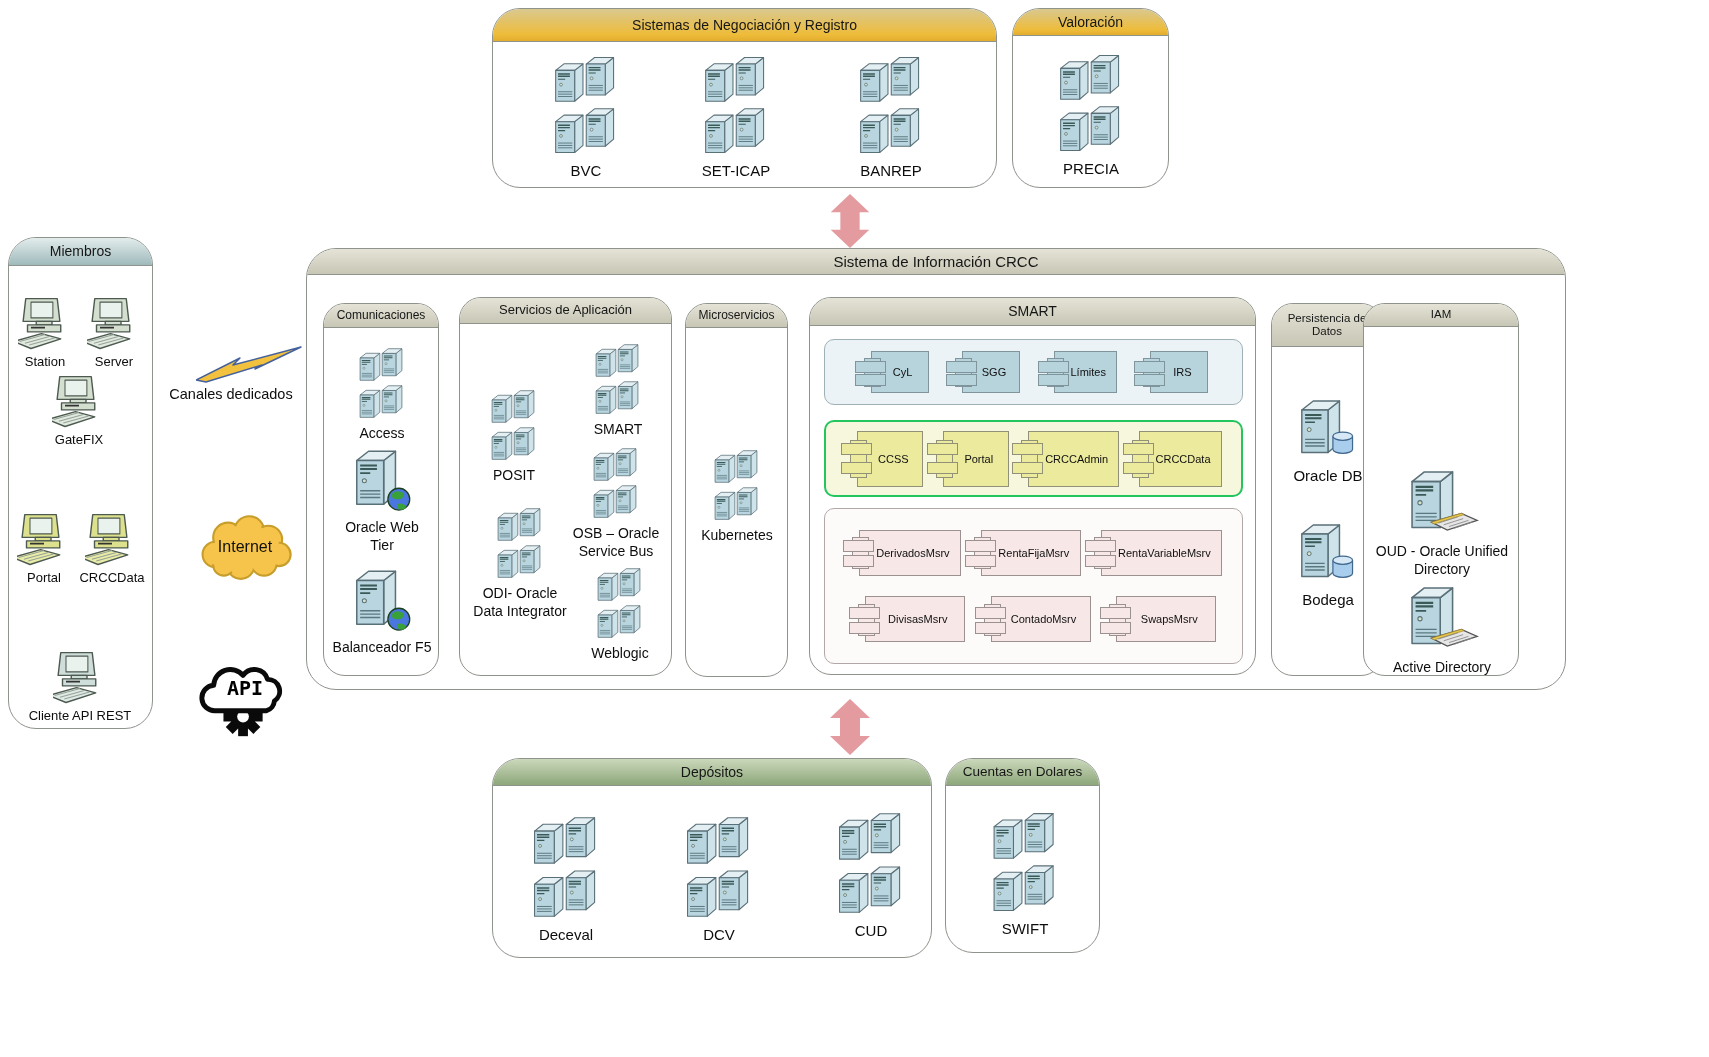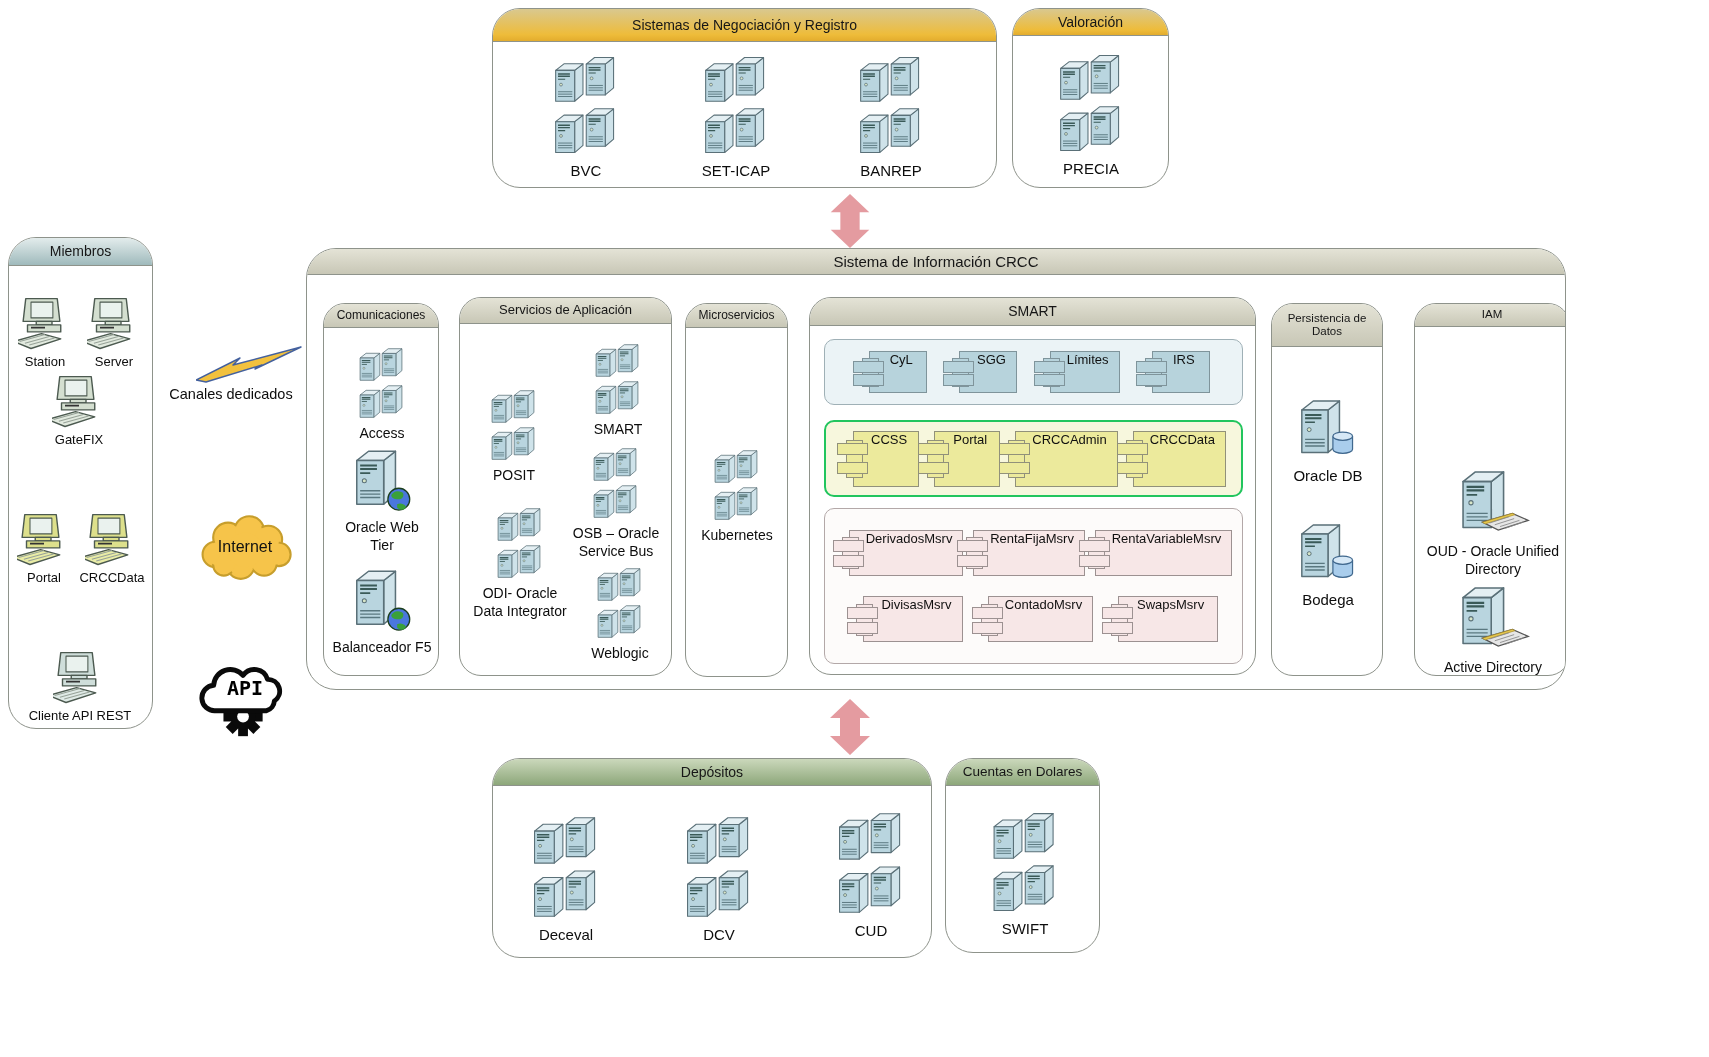--- a/index.html
+++ b/index.html
@@ -22,22 +22,22 @@
   .float-label{position:absolute;text-align:center;font-size:14.5px;color:#0d0d0d;}
 
   
   .srow{position:absolute;left:14px;width:419px;border-radius:10px;display:flex;align-items:center;
     justify-content:space-evenly;padding-left:12px;box-sizing:border-box;}
   .row-core{top:41px;height:66px;background:#ebf3f6;border:1px solid #9fb0b6;}
   .row-apps{top:122px;height:77px;background:#f7f7dd;border:2px solid #22c55e;}
   .row-msrv{top:210px;height:156px;background:#fdfbfa;border:1px solid #b3a8a8;
     flex-direction:column;align-items:stretch;padding-left:0;}
   .msrv-line{display:flex;justify-content:space-evenly;padding-left:14px;}
-  .comp{position:relative;display:flex;align-items:flex-start;justify-content:center;
-    font-size:13px;color:#101010;padding:0 10px 0 16px;box-sizing:border-box;}
+  .comp{position:relative;display:flex;align-items:center;justify-content:center;
+    font-size:11px;color:#101010;padding:0 10px 0 16px;box-sizing:border-box;}
   .row-core .comp{background:#b7d3dc;border:1px solid #7f949b;height:42px;min-width:58px;}
   .row-apps .comp{background:#ecea9c;border:1px solid #91917a;height:56px;min-width:66px;}
   .msrv-line .comp{background:#f7e7e7;border:1px solid #9c9191;height:46px;min-width:100px;}
   .comp i{position:absolute;background:inherit;border:inherit;display:block;}
   .cstrip{left:-8px;top:15%;height:68%;width:15px;}
   .ctab{left:-17px;width:29px;height:10px;}
   .ct1{top:22%;} .ct2{top:56%;}
 
   .pc-green{--pc:#d4dfd0;--pck:#e2eadf;}
   .pc-yellow{--pc:#dde08c;--pck:#e9eca6;}
@@ -434,21 +434,21 @@
         <div class="nlabel" style="font-size:15px;">Bodega</div>
       </div>
       <div class="node" style="left:6px;top:88px;width:100px;">
         <svg class="icon" width="66" height="72">
             <use href="#sym-tower-db"></use>
           </svg>
         <div class="nlabel" style="font-size:15px;">Oracle DB</div>
       </div>
     </div>
 
-    <div class="panel r22" style="left:1107px;top:54px;width:156px;height:373px;">
+    <div class="panel r22" style="left:1056px;top:54px;width:156px;height:373px;">
       <div class="phead hd-tan" style="height:22px;font-size:11.5px;">
         <span>IAM</span>
       </div>
       <div class="node" style="left:3px;top:158px;width:150px;">
         <svg class="icon" width="74" height="78">
             <use href="#sym-tower-kbd"></use>
           </svg>
         <div class="nlabel">OUD - Oracle Unified Directory</div>
       </div>
       <div class="node" style="left:18px;top:274px;width:120px;">

